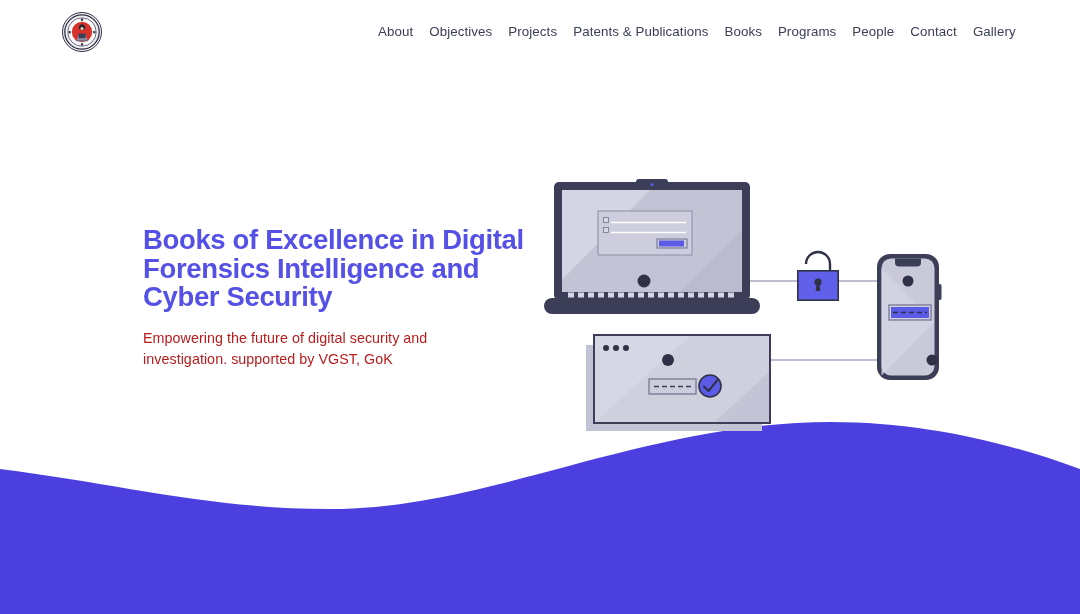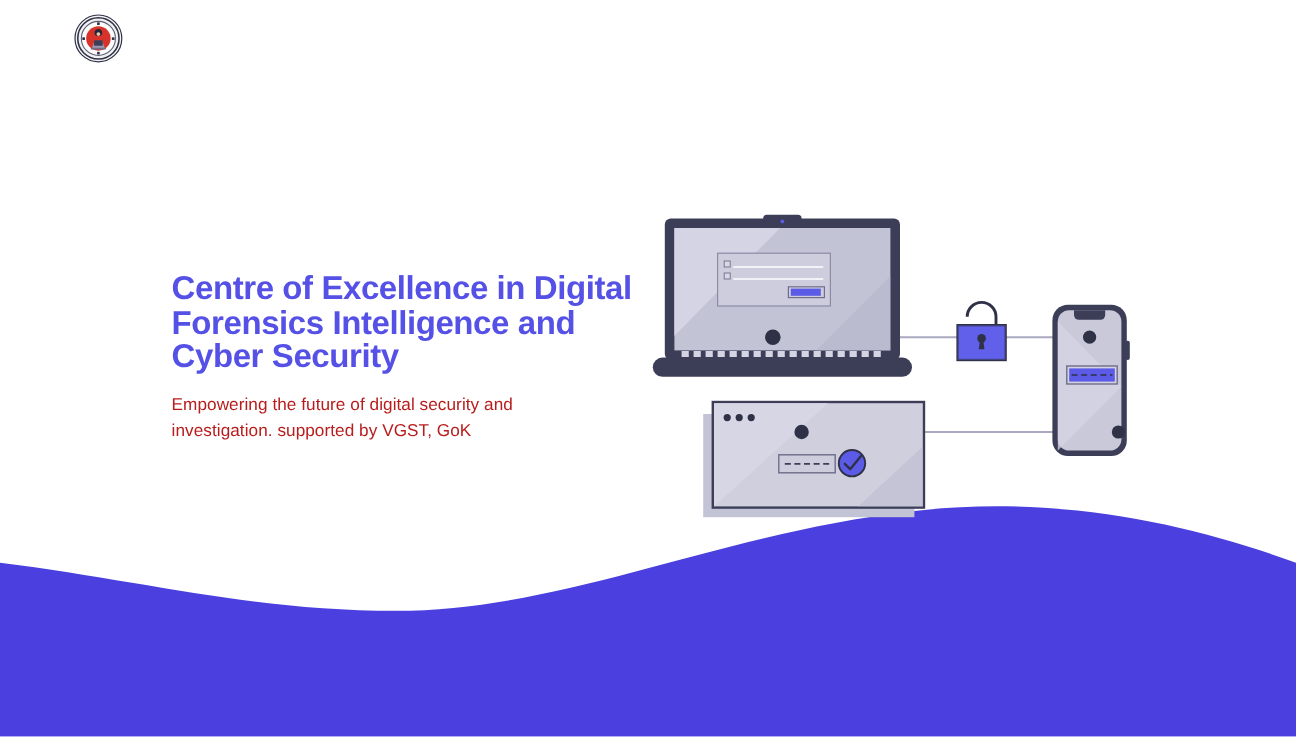--- a/index.html
+++ b/index.html
@@ -127,25 +127,36 @@
       <rect x="17.9" y="5.6" width="2.2" height="2.2" fill="#2f3245"></rect>
       <rect x="17.9" y="30.2" width="2.2" height="2.2" fill="#2f3245"></rect>
       <path d="M19 11.2c-1.9 0-3.2 1.4-3.2 3.1 0 1.1 .5 1.9 1.2 2.4h4c.7-.5 1.2-1.3 1.2-2.4 0-1.7-1.3-3.1-3.2-3.1z" fill="#24263a"></path>
       <ellipse cx="19" cy="15.4" rx="1.6" ry="1.5" fill="#e9c9a8"></ellipse>
       <path d="M13.6 27.2l2.2-6.3h6.4l2.2 6.3z" fill="#9a9ab4"></path>
       <rect x="15.4" y="20.6" width="7.2" height="4.6" rx="0.5" fill="#3c3e58"></rect>
       <rect x="12.6" y="26.8" width="12.8" height="1.5" rx="0.7" fill="#6e7088"></rect>
     </svg>
   </div>
 
+  <nav class="main-nav">
+    <a class="nav-link">About</a>
+    <a class="nav-link">Objectives</a>
+    <a class="nav-link">Projects</a>
+    <a class="nav-link">Patents &amp; Publications</a>
+    <a class="nav-link">Books</a>
+    <a class="nav-link">Programs</a>
+    <a class="nav-link">People</a>
+    <a class="nav-link">Contact</a>
+    <a class="nav-link">Gallery</a>
+  </nav>
 
 </header>
 
 <section class="hero-copy">
-  <h1 class="hero-title">Centre of Excellence in Digital Forensics Intelligence and Cyber Security</h1>
+  <h1 class="hero-title">Books of Excellence in Digital Forensics Intelligence and Cyber Security</h1>
   <p class="hero-subtitle">Empowering the future of digital security and investigation. supported by VGST, GoK</p>
 </section>
 
 <div class="hero-illustration">
   <svg width="430" height="270" viewBox="0 0 430 270">
 
     <line x1="110" y1="109" x2="270" y2="109" stroke="#a9a9c0" stroke-width="1.6"></line>
     <line x1="296" y1="109" x2="368" y2="109" stroke="#a9a9c0" stroke-width="1.6"></line>
 
     <line x1="128" y1="188" x2="392" y2="188" stroke="#a9a9c0" stroke-width="1.6"></line>

